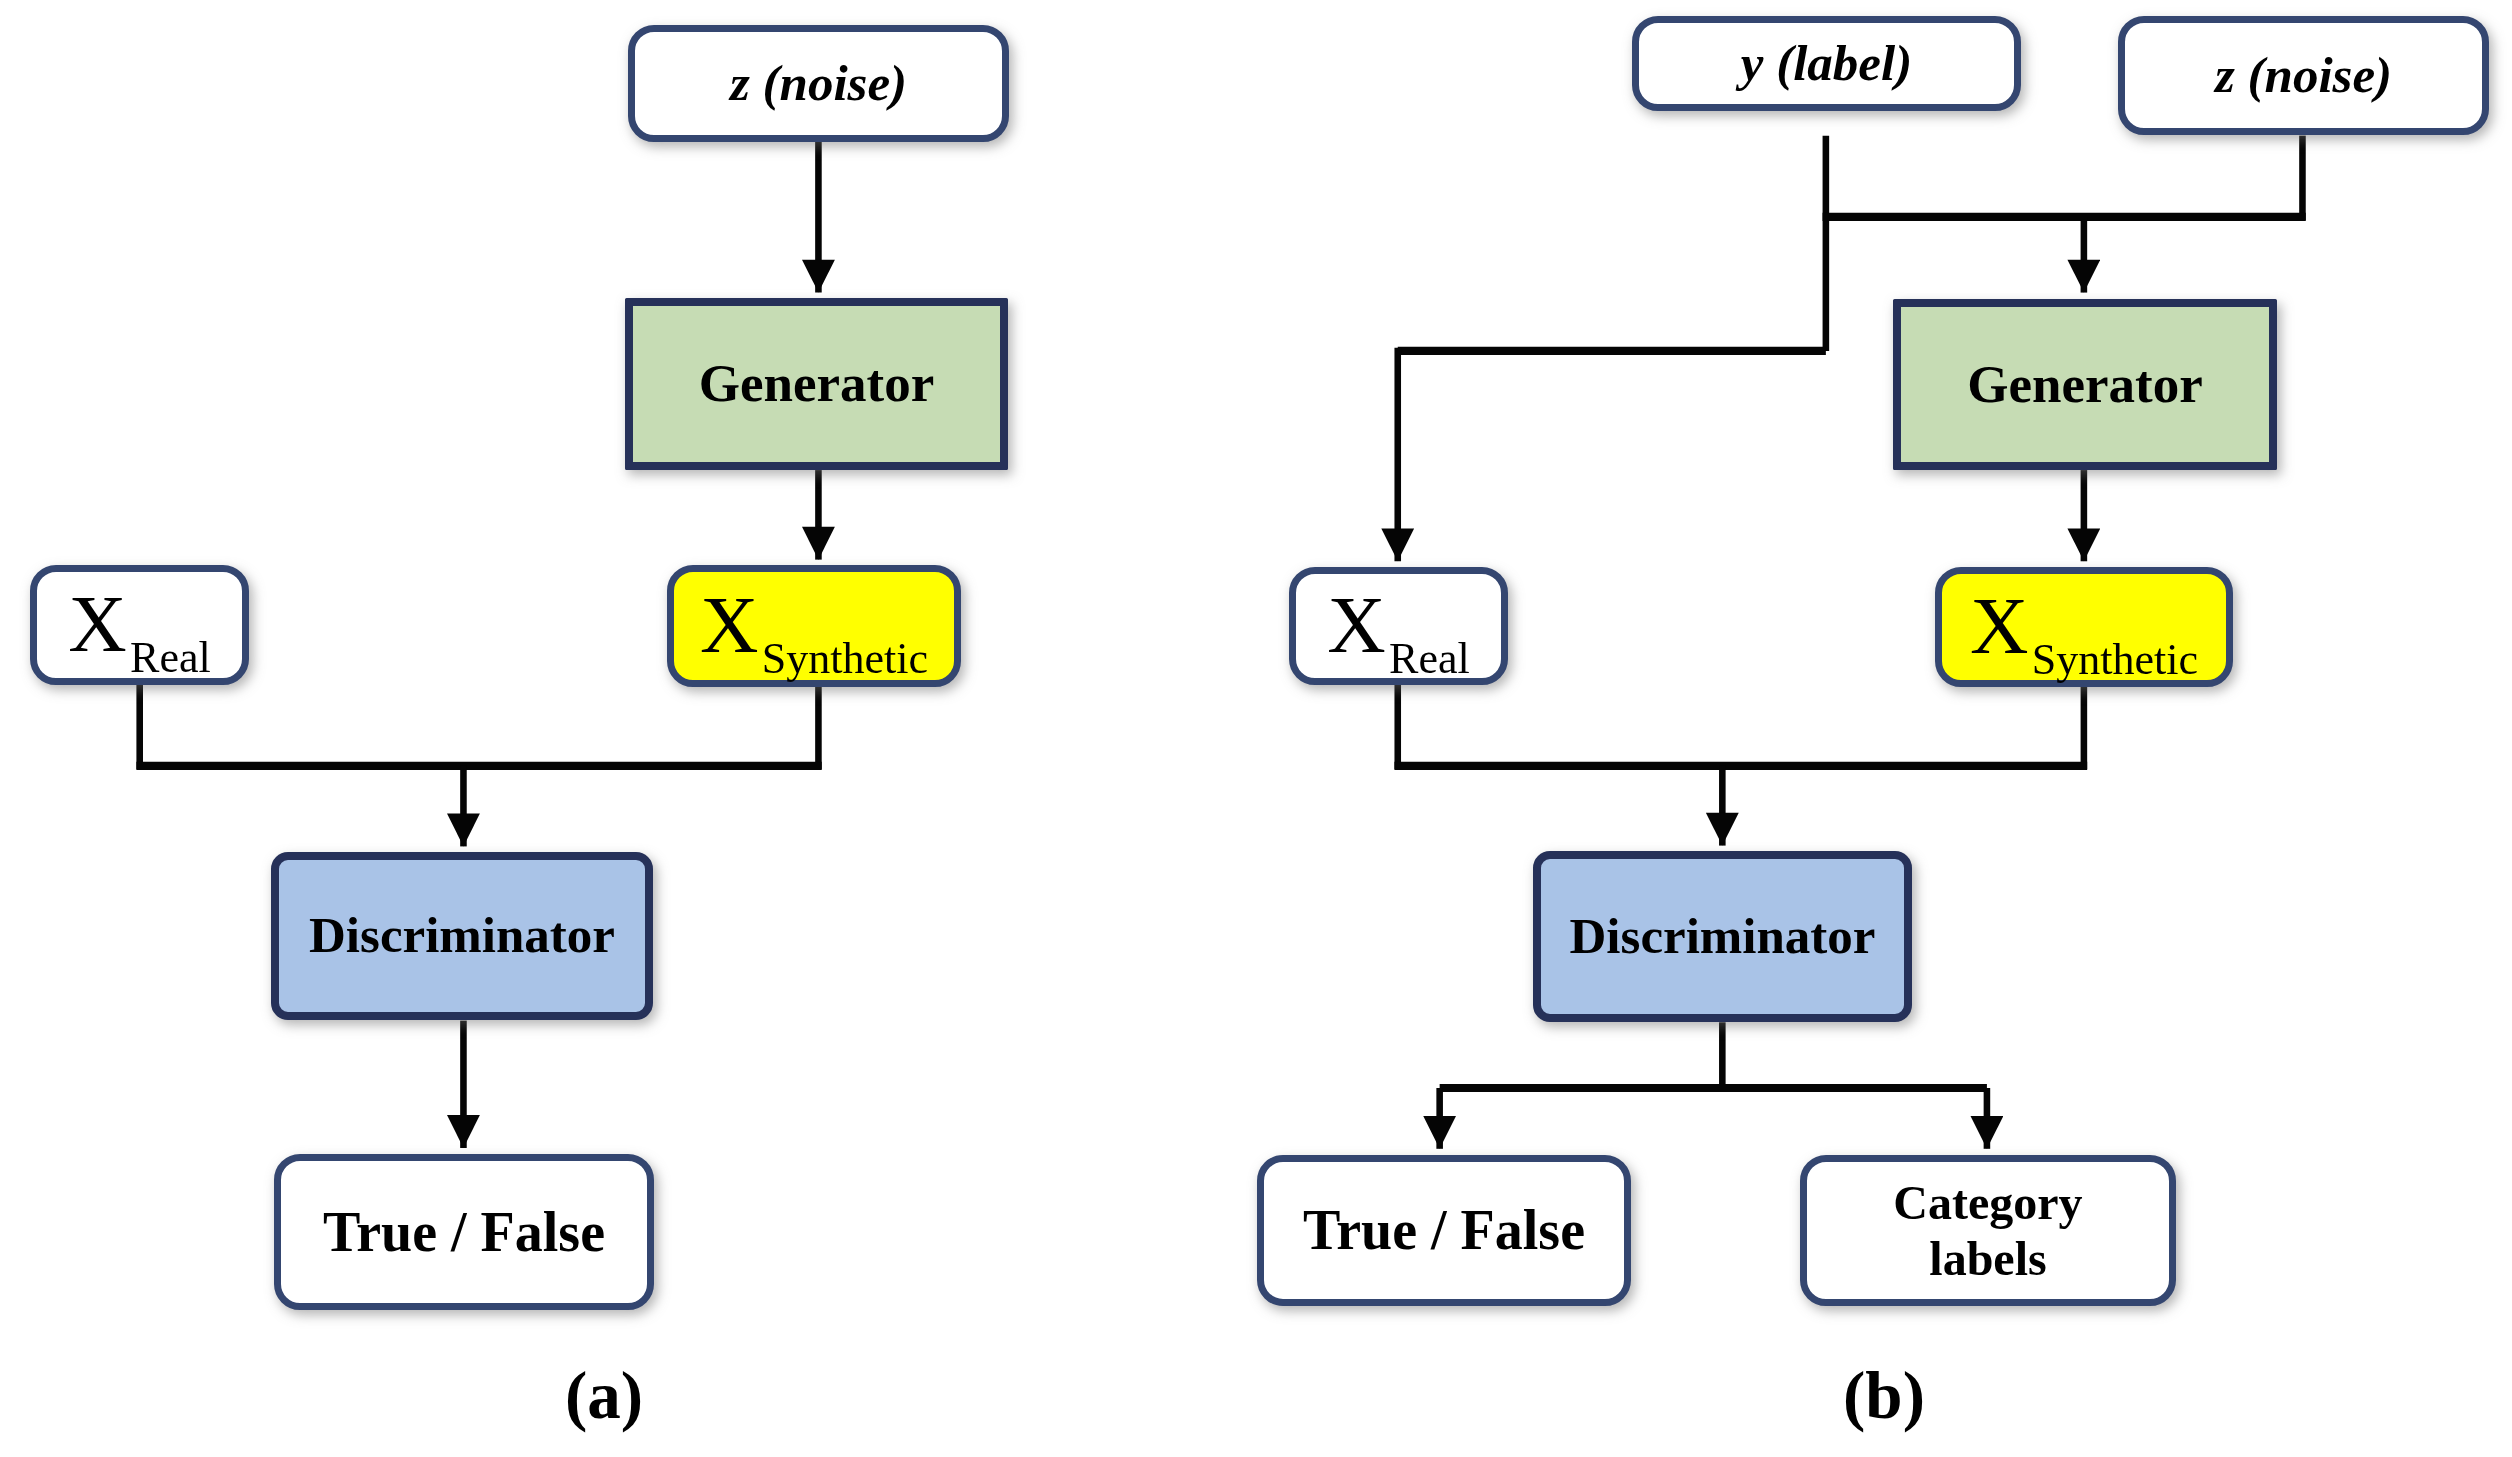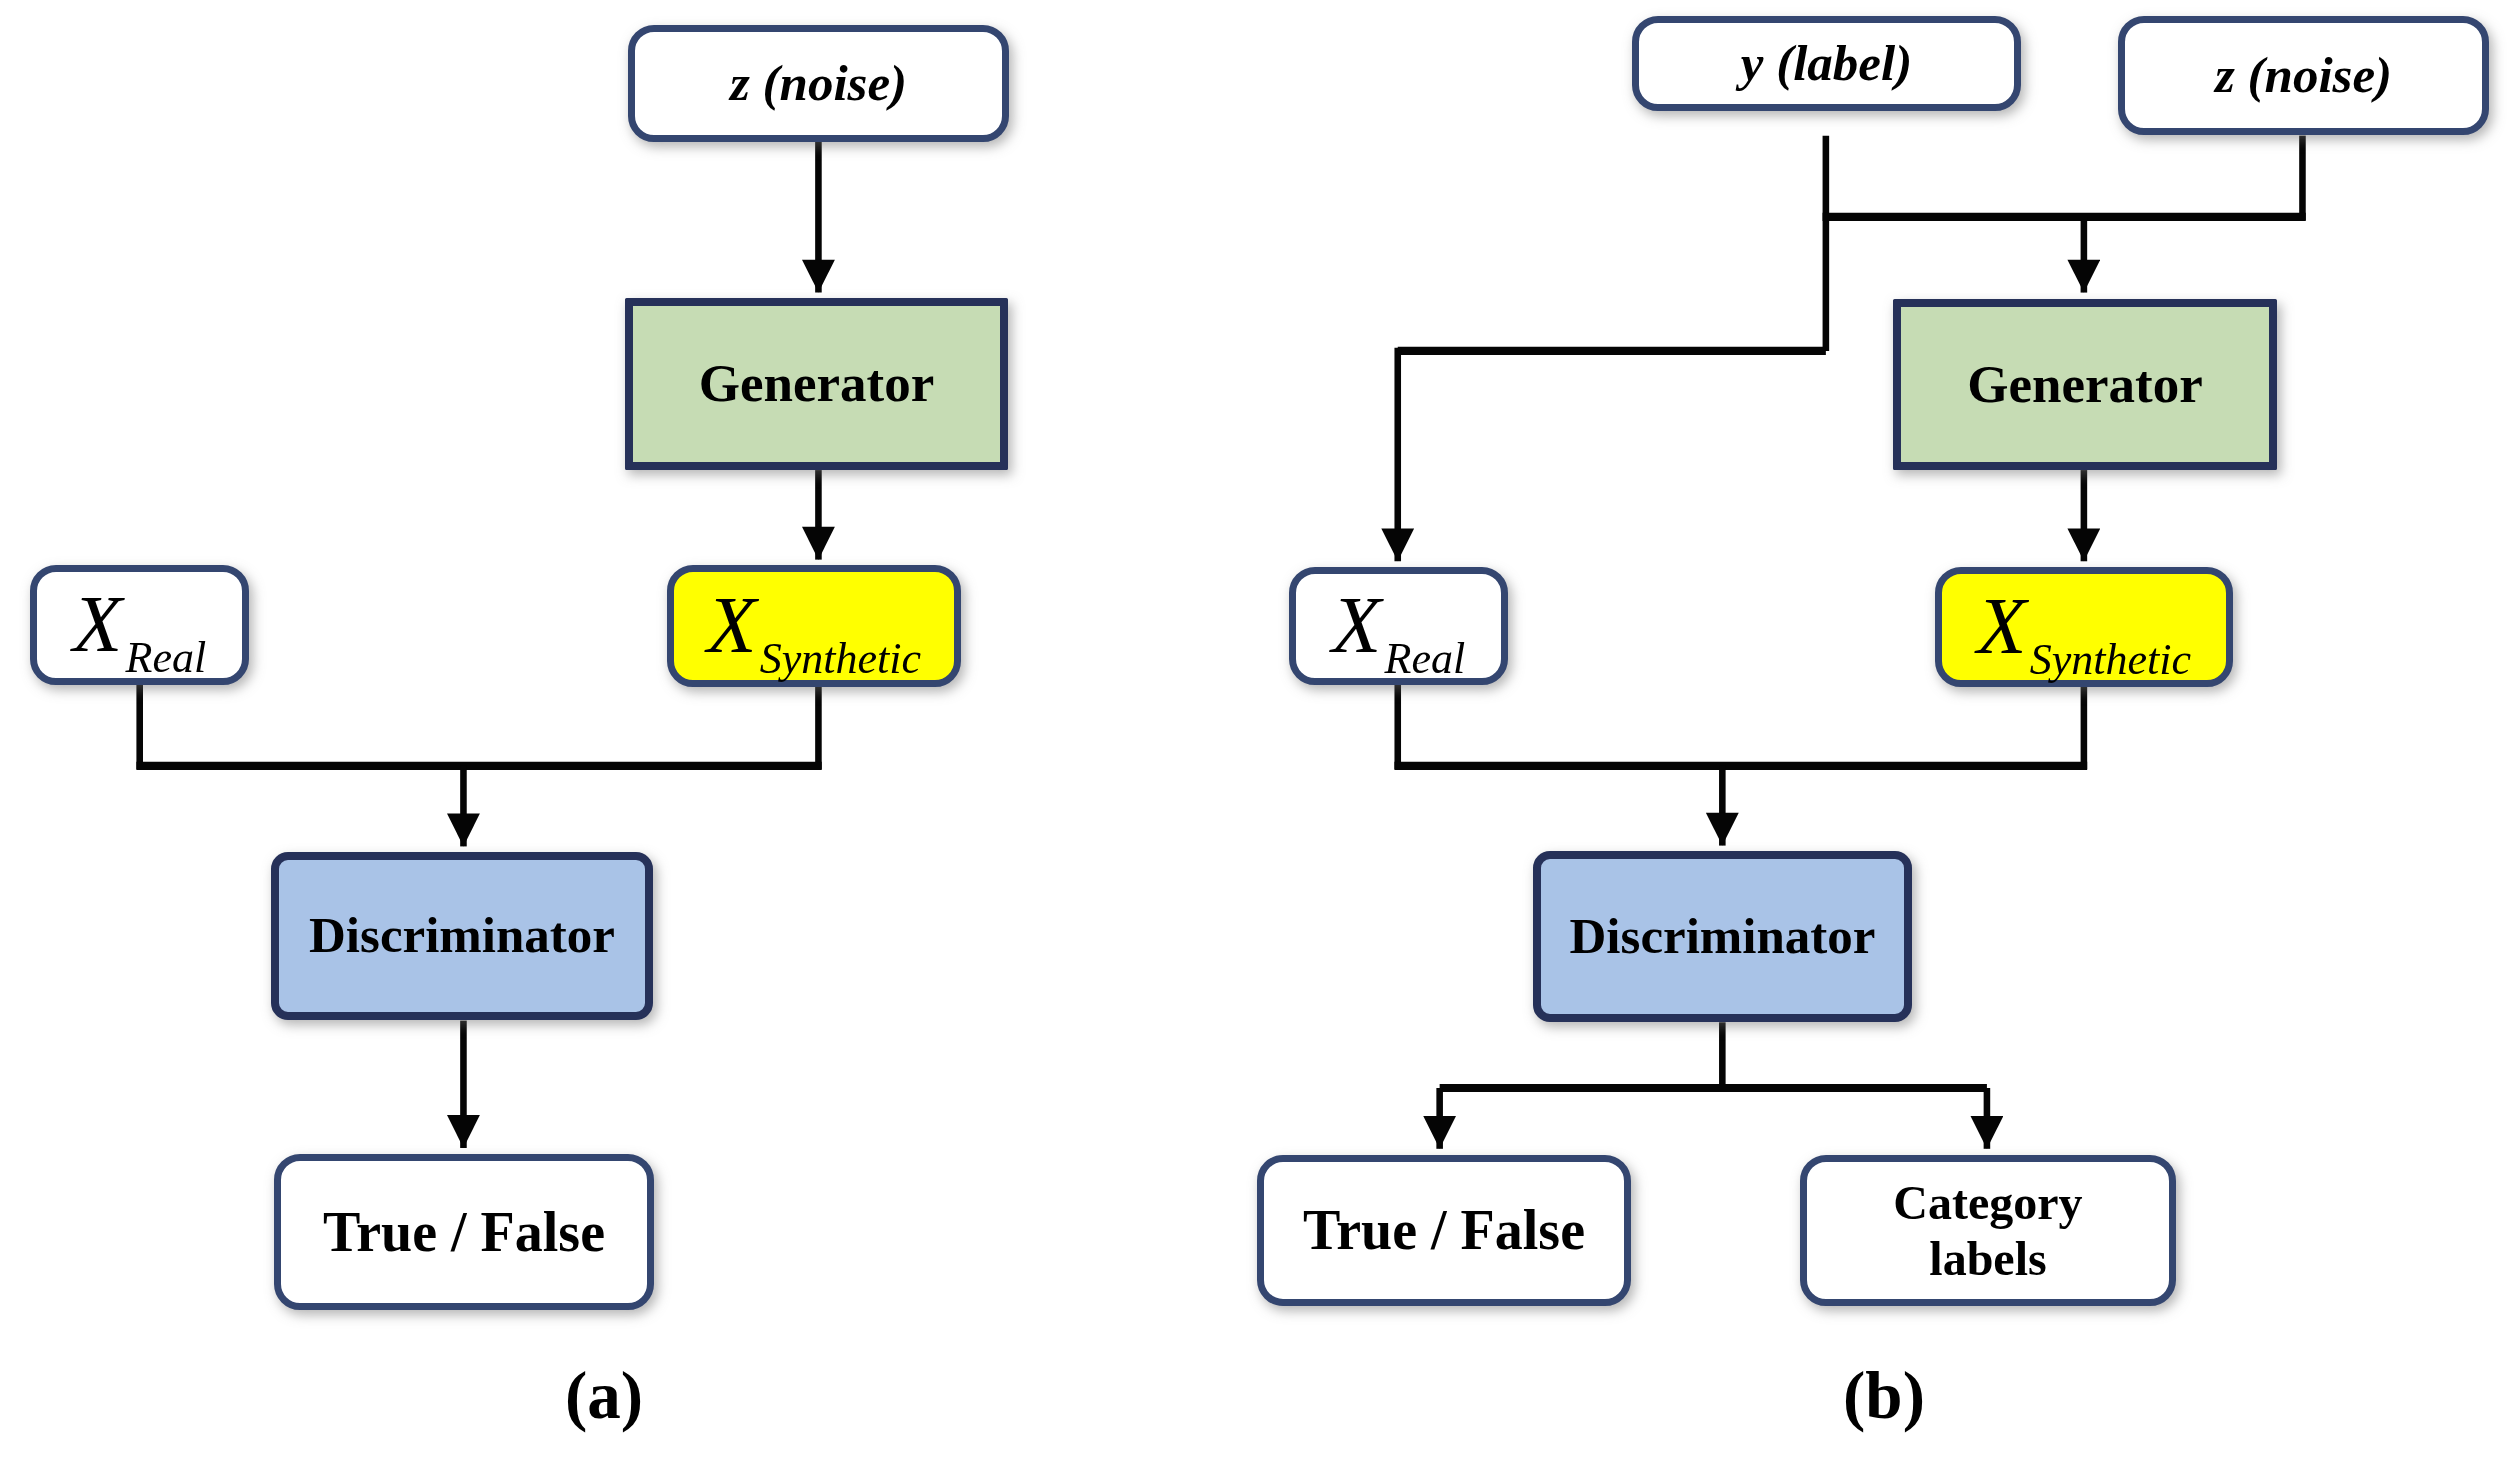--- a/index.html
+++ b/index.html
@@ -33,21 +33,21 @@
     box-shadow:3.3px 5px 11.5px rgba(110,110,110,.5);
   }
   .fill-green{background:var(--generator_fill,#c6dcb4);}
   .fill-blue{background:var(--discriminator_fill,#a9c3e7);border-radius:17px;}
   .fill-yellow{background:var(--synthetic_fill,#ffff00);justify-content:center;}
   .f-io{font-size:51px;font-weight:700;font-style:italic;}
   .f-gen{font-size:53px;font-weight:700;}
   .f-disc{font-size:51px;font-weight:700;}
   .f-tf{font-size:56px;font-weight:700;}
   .f-cat{font-size:48px;font-weight:700;line-height:1.15;padding:0 39px;}
-  .xlabel{font-style:italic;font-weight:400;font-size:81px;white-space:nowrap;}
+  .xlabel{font-weight:400;font-size:81px;white-space:nowrap;}
   .x-sub{font-size:44px;display:inline-block;transform:translateY(21.4px);margin-left:3.3px;}
   .caption{
     position:absolute;z-index:2;font-size:67px;font-weight:700;
     transform:translate(-50%,-50%);white-space:nowrap;
   }
 </style>
 </head>
 <body>
 
 <div class="canvas">

